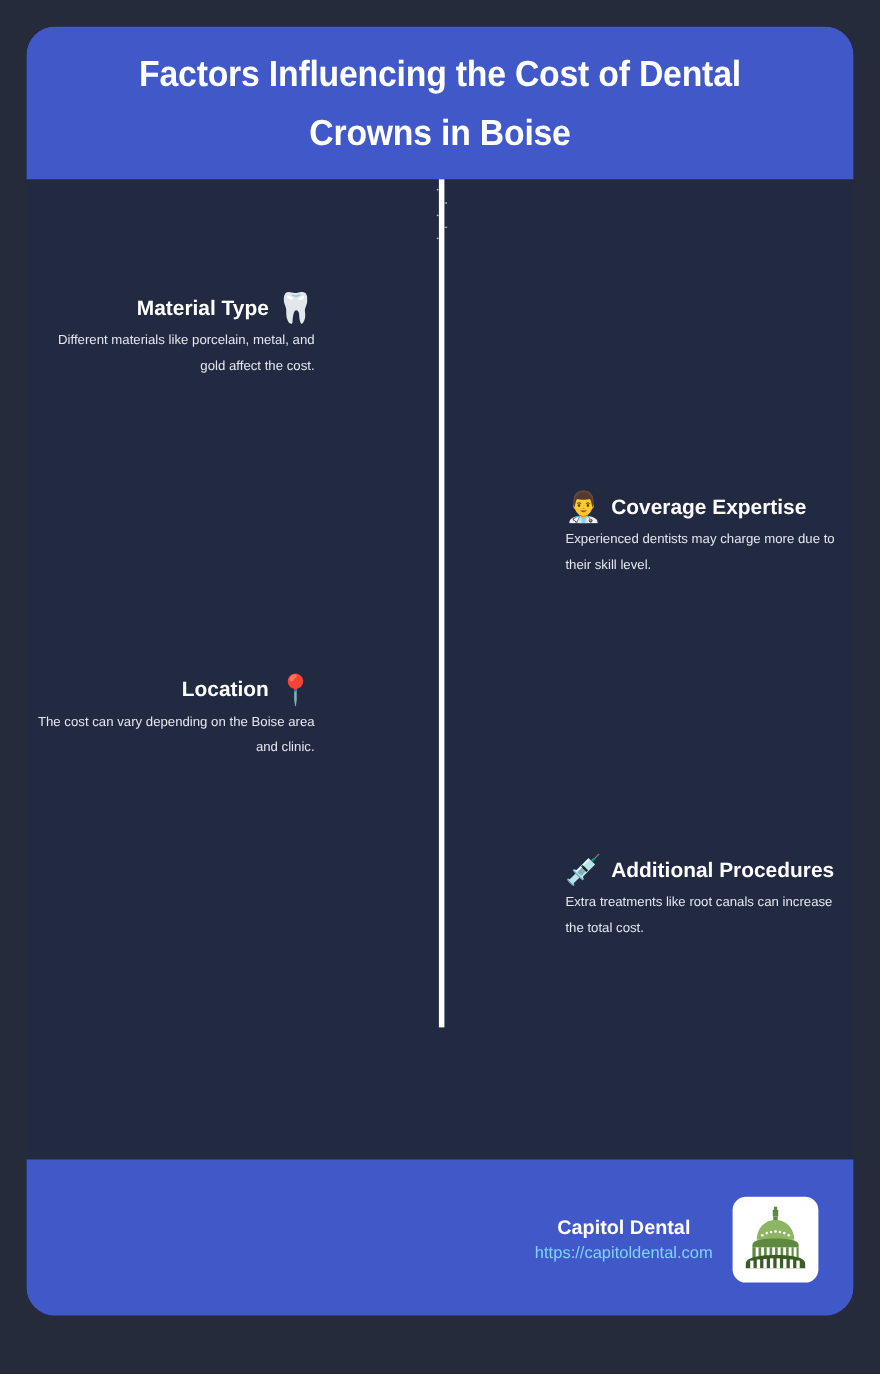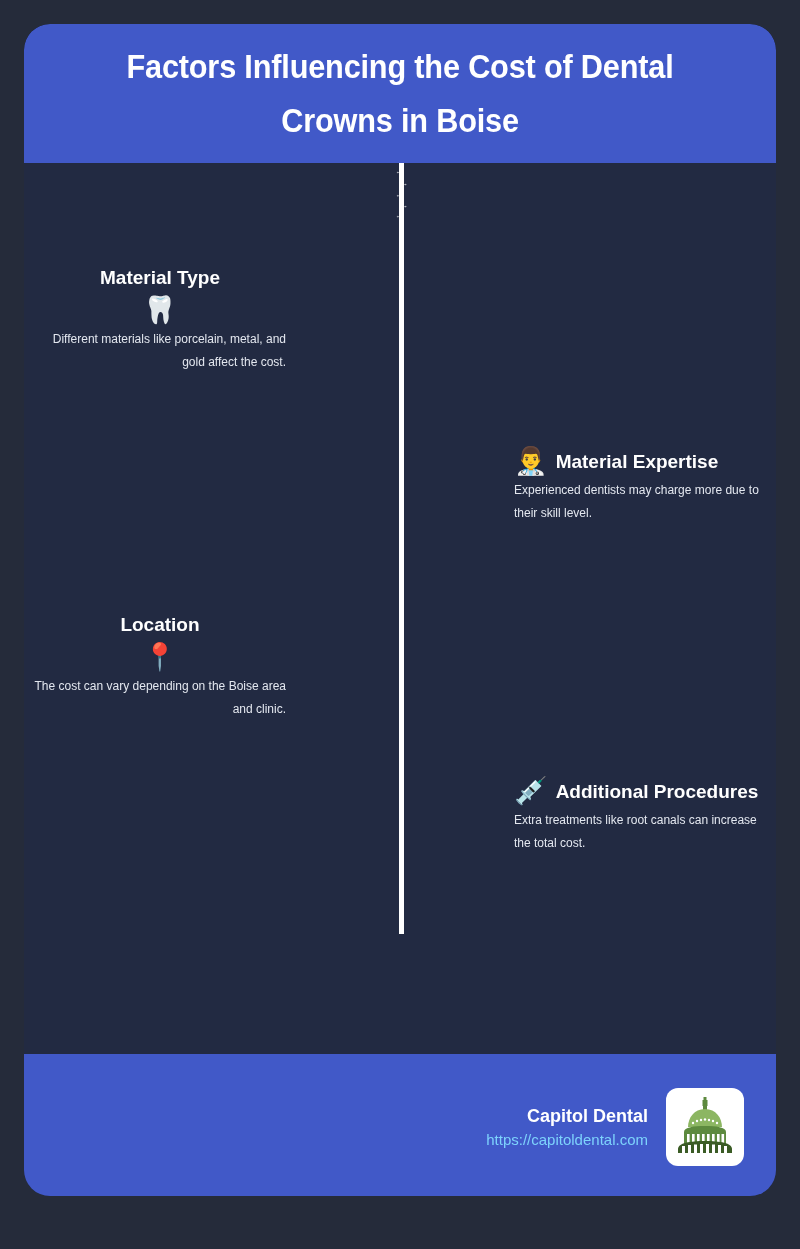--- a/index.html
+++ b/index.html
@@ -82,21 +82,21 @@
   }
   .row.left .text-block  { left: 10px;  text-align: right; }
   .row.right .text-block { left: 490px; text-align: left; }
 
   .item-head {
     display: flex;
     align-items: center;
     gap: 8px;
     margin: 0 0 4px 0;
   }
-  .row.left .item-head  { justify-content: flex-end; flex-direction: column; }
+  .row.left .item-head  { justify-content: flex-end; }
   .row.right .item-head { justify-content: flex-start; }
 
   .item-title {
     font-size: 19px;
     font-weight: bold;
     color: #ffffff;
     white-space: nowrap;
   }
   .item-emoji {
     font-size: 27px;
@@ -129,21 +129,21 @@
     background: #4159c8;
     border-radius: 0 0 26px 26px;
     display: flex;
     align-items: center;
     justify-content: flex-end;
     box-sizing: border-box;
     padding-right: 32px;
     gap: 18px;
   }
   .footer-text {
-    text-align: right;
+    text-align: center;
   }
   .brand-name {
     font-size: 18px;
     font-weight: bold;
     color: #ffffff;
     margin-bottom: 4px;
   }
   .brand-url {
     font-size: 15px;
     color: #7dd3fc;
@@ -180,21 +180,21 @@
           </div>
           <svg class="connector" width="752" height="891" viewBox="0 0 752 891" style="top: 0px;">
             <path d="M 375 115 L 375 127 Q 375 141 359 141 L 342 141" stroke="#ffffff" stroke-width="6" fill="none" stroke-linecap="round"></path>
             <circle cx="342" cy="141" r="7" fill="none" stroke="#ffffff" stroke-width="5.5"></circle>
           </svg>
         </div>
         <div class="row right" style="top: 0px; left: 0px; height: 0px;">
           <div class="text-block" style="top: 285px;">
             <div class="item-head">
               <span class="item-emoji">👨‍⚕️</span>
-              <span class="item-title">Material Expertise</span>
+              <span class="item-title">Coverage Expertise</span>
             </div>
             <p class="item-desc">Experienced dentists may charge more due to their skill level.</p>
           </div>
           <svg class="connector" width="752" height="891" viewBox="0 0 752 891" style="top: 0px;">
             <path d="M 380 294 L 380 306 Q 380 320 396 320 L 461 320" stroke="#ffffff" stroke-width="6" fill="none" stroke-linecap="round"></path>
             <circle cx="461" cy="320" r="7" fill="none" stroke="#ffffff" stroke-width="5.5"></circle>
           </svg>
         </div>
         <div class="row left" style="top: 0px; left: 0px; height: 0px;">
           <div class="text-block" style="top: 451px;">

